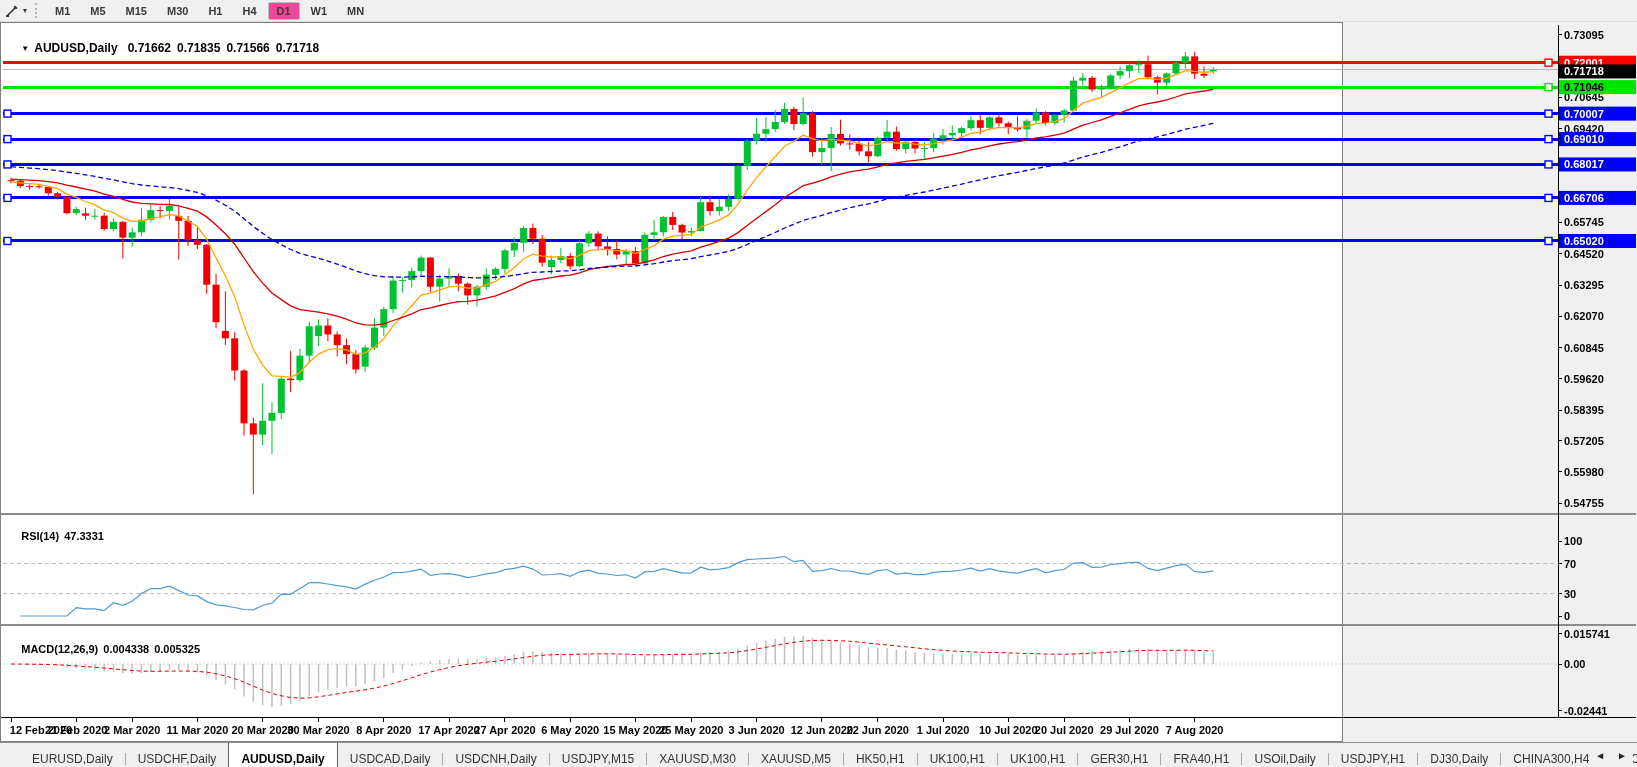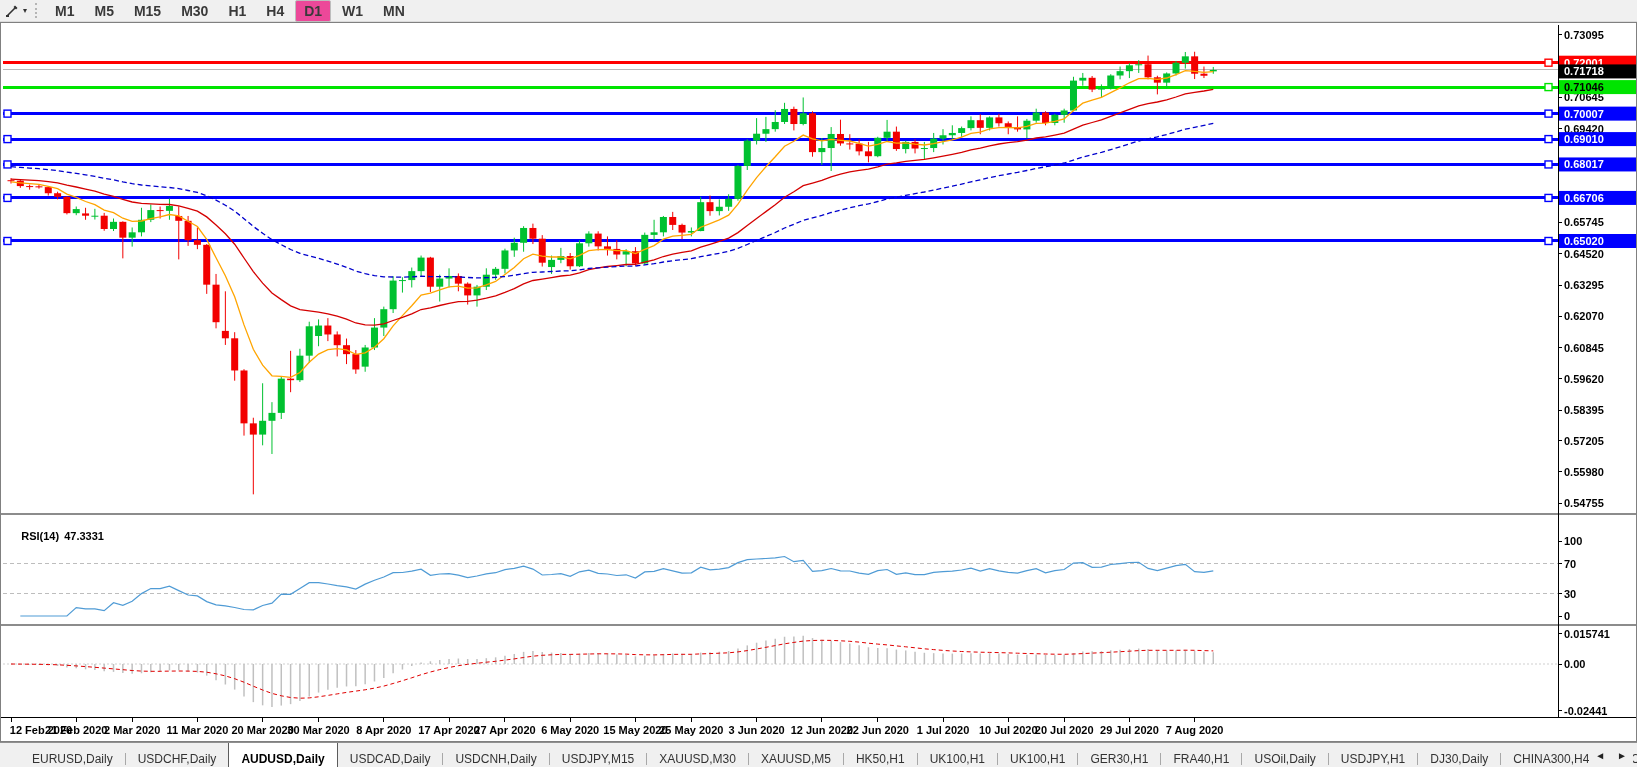--- a/index.html
+++ b/index.html
@@ -5,26 +5,26 @@
   html,body{margin:0;padding:0;width:1637px;height:767px;overflow:hidden;
     background:#f0f0f0;font-family:"Liberation Sans",sans-serif;}
   *{box-sizing:border-box;}
 
   
   #toolbar{position:absolute;top:0;left:0;width:1637px;height:22px;background:#f0f0f0;
     border-bottom:1px solid #dcdcdc;display:flex;align-items:center;padding-left:5px;}
   #tool-icon{display:flex;align-items:center;margin-right:2px;}
   #tool-dd{font-size:8px;color:#333;margin:0 4px 0 2px;}
   .grip{height:15px;border-left:2px dotted #b5b5b5;margin:0 8px 0 4px;}
-  .tfbtn{font-size:14px;font-weight:700;color:#3a3a3a;padding:2px 8px;margin:0 1px;
+  .tfbtn{font-size:11px;font-weight:700;color:#3a3a3a;padding:2px 8px;margin:0 1px;
     border:1px solid transparent;border-radius:2px;cursor:default;}
   .tfbtn.active{background:#ec4899;border:1px solid #bdbdbd;}
 
   
-  #chart-window{position:absolute;top:22px;left:0;width:1637px;height:720px;background:#fff;
+  #chart-window{position:absolute;top:22px;left:0;width:1343px;height:720px;background:#fff;
     border:1px solid #808080;}
   #cv{position:absolute;top:0;left:0;}
   .ov{position:absolute;font-size:11px;font-weight:700;color:#000;white-space:pre;line-height:13px;}
   #title-ov{left:7px;top:6px;font-size:12px;}
   #title-ov .tri{font-size:8px;margin-right:5px;vertical-align:1px;color:#000;}
   #title-ov span{margin-right:6px;}
   #title-ov .sym{margin-right:10px;}
   #rsi-ov{left:8px;top:494px;}
   #macd-ov{left:8px;top:607px;}
   #rsi-ov span,#macd-ov span{margin-right:5px;text-align:right;}
@@ -585,25 +585,31 @@
       <line x1="1007.24" y1="694" x2="1007.24" y2="699" stroke="#000" shape-rendering="crispEdges"></line>
       <text x="1007.24" y="711" font-size="11" font-weight="700" font-family="Liberation Sans, sans-serif" fill="#000" text-anchor="middle">10 Jul 2020</text>
       <line x1="1063.16" y1="694" x2="1063.16" y2="699" stroke="#000" shape-rendering="crispEdges"></line>
       <text x="1063.16" y="711" font-size="11" font-weight="700" font-family="Liberation Sans, sans-serif" fill="#000" text-anchor="middle">20 Jul 2020</text>
       <line x1="1128.4" y1="694" x2="1128.4" y2="699" stroke="#000" shape-rendering="crispEdges"></line>
       <text x="1128.4" y="711" font-size="11" font-weight="700" font-family="Liberation Sans, sans-serif" fill="#000" text-anchor="middle">29 Jul 2020</text>
       <line x1="1193.64" y1="694" x2="1193.64" y2="699" stroke="#000" shape-rendering="crispEdges"></line>
       <text x="1193.64" y="711" font-size="11" font-weight="700" font-family="Liberation Sans, sans-serif" fill="#000" text-anchor="middle">7 Aug 2020</text>
     </svg>
 
+  <div id="title-ov" class="ov">
+    <span class="tri">▼</span><span class="sym">AUDUSD,Daily</span><span>0.71662</span><span>0.71835</span><span>0.71566</span><span>0.71718</span>
+  </div>
 
   <div id="rsi-ov" class="ov">
     <span>RSI(14)</span><span>47.3331</span>
   </div>
 
+  <div id="macd-ov" class="ov">
+    <span>MACD(12,26,9)</span><span>0.004338</span><span>0.005325</span>
+  </div>
 </div>
 
 <div id="tabbar">
   <div id="tabs">
       <div class="tab">EURUSD,Daily</div>
       <div class="tabsep"></div>
       <div class="tab">USDCHF,Daily</div>
       <div class="tab active">AUDUSD,Daily</div>
       <div class="tab">USDCAD,Daily</div>
       <div class="tabsep"></div>

